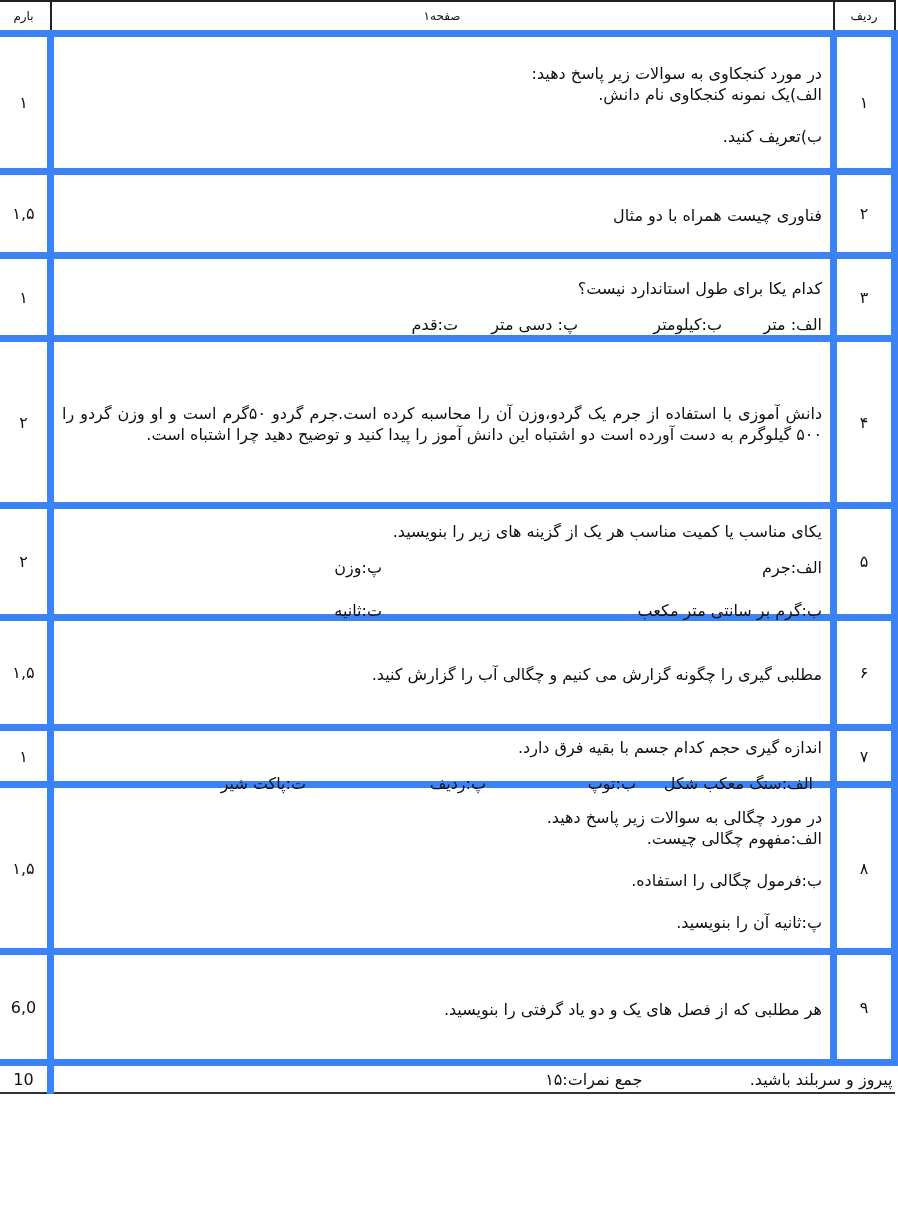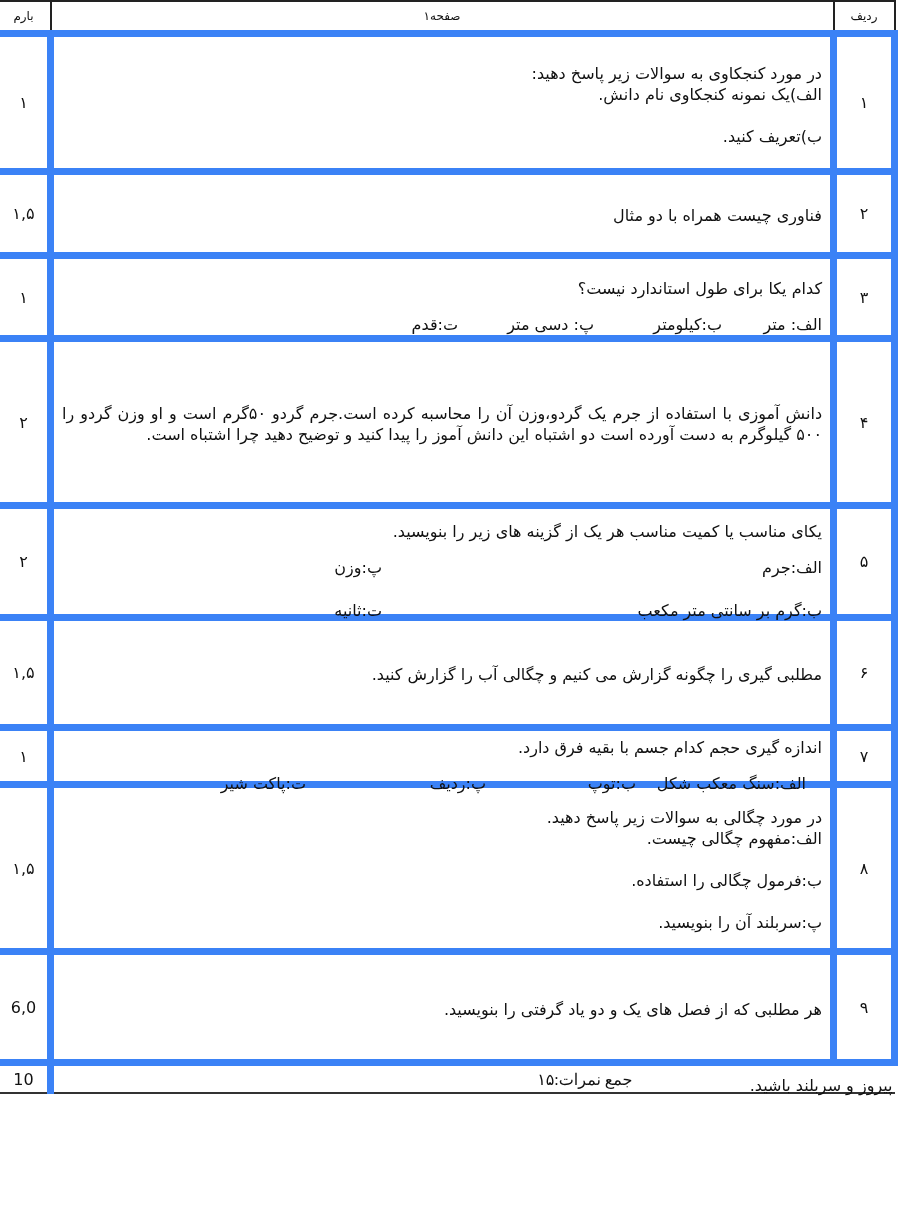--- a/index.html
+++ b/index.html
@@ -82,22 +82,22 @@
       border-top: 2px solid #333;
       border-bottom: 2px solid #333;
       height: 26px;
     }
     tr.total td.footer {
       border-right: none;
       text-align: right;
       padding-right: 2px;
       position: relative;
     }
-    .footer .cheer { position: absolute; right: 2px; top: 9px; }
-    .footer .sum { position: absolute; right: 262px; top: 3px; font-family: Liberation Serif, serif; }
+    .footer .cheer { position: absolute; right: 2px; top: 3px; }
+    .footer .sum { position: absolute; right: 252px; top: 3px; }
   </style>
 </head>
 <body>
 
 <div class="sheet">
 <table class="exam">
   <colgroup>
     <col class="c-num">
     <col class="c-body">
     <col class="c-score">
@@ -129,21 +129,21 @@
     <td class="score">۱,۵</td>
   </tr>
 
   <tr style="height:83px">
     <td class="num">۳</td>
     <td class="body">
       <span class="line">کدام یکا برای طول استاندارد نیست؟</span>
       <span class="opts">
         <span class="opt" style="right:0">الف: متر</span>
         <span class="opt" style="right:100px">ب:کیلومتر</span>
-        <span class="opt" style="right:228px">پ: دسی متر</span>
+        <span class="opt" style="right:244px">پ: دسی متر</span>
         <span class="opt" style="right:364px">ت:قدم</span>
       </span>
     </td>
     <td class="score">۱</td>
   </tr>
 
   <tr style="height:167px">
     <td class="num">۴</td>
     <td class="body">
       <span class="line wrap">دانش آموزی با استفاده از جرم یک گردو،وزن آن را محاسبه کرده است.جرم گردو ۵۰گرم است و او وزن گردو را ۵۰۰ گیلوگرم به دست آورده است دو اشتباه این دانش آموز را پیدا کنید و توضیح دهید چرا اشتباه است.</span>
@@ -174,38 +174,38 @@
       <span class="line">مطلبی گیری را چگونه گزارش می کنیم و چگالی آب را گزارش کنید.</span>
     </td>
     <td class="score">۱,۵</td>
   </tr>
 
   <tr style="height:57px">
     <td class="num">۷</td>
     <td class="body">
       <span class="line">اندازه گیری حجم کدام جسم با بقیه فرق دارد.</span>
       <span class="opts">
-        <span class="opt" style="right:16px">الف:سنگ معکب شکل</span>
+        <span class="opt" style="right:9px">الف:سنگ معکب شکل</span>
         <span class="opt" style="right:186px">ب:توپ</span>
         <span class="opt" style="right:336px">پ:ردیف</span>
         <span class="opt" style="right:516px">ت:پاکت شیر</span>
       </span>
     </td>
     <td class="score">۱</td>
   </tr>
 
   <tr style="height:167px">
     <td class="num">۸</td>
     <td class="body">
       <span class="line">در مورد چگالی به سوالات زیر پاسخ دهید.</span>
       <span class="line">الف:مفهوم چگالی چیست.</span>
       <span class="gap"></span>
       <span class="line">ب:فرمول چگالی را استفاده.</span>
       <span class="gap"></span>
-      <span class="line">پ:سربلند آن را بنویسید.</span>
+      <span class="line">پ:ثانیه آن را بنویسید.</span>
     </td>
     <td class="score">۱,۵</td>
   </tr>
 
   <tr style="height:111px">
     <td class="num">۹</td>
     <td class="body">
       <span class="line">هر مطلبی که از فصل های یک و دو یاد گرفتی را بنویسید.</span>
     </td>
     <td class="score">6,0</td>

